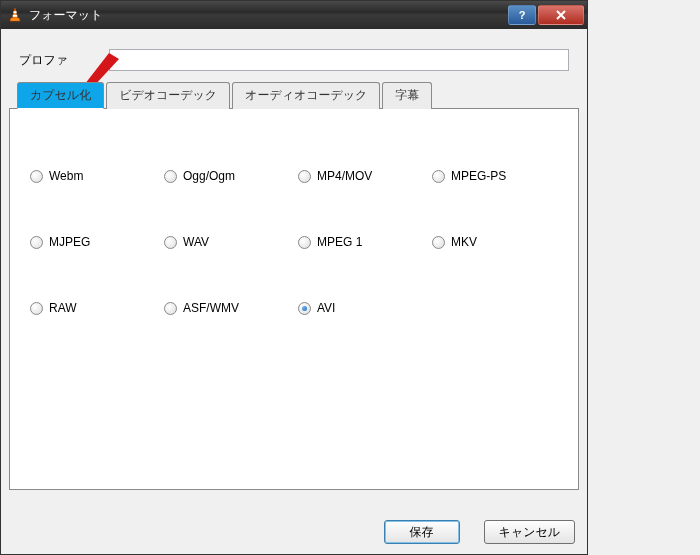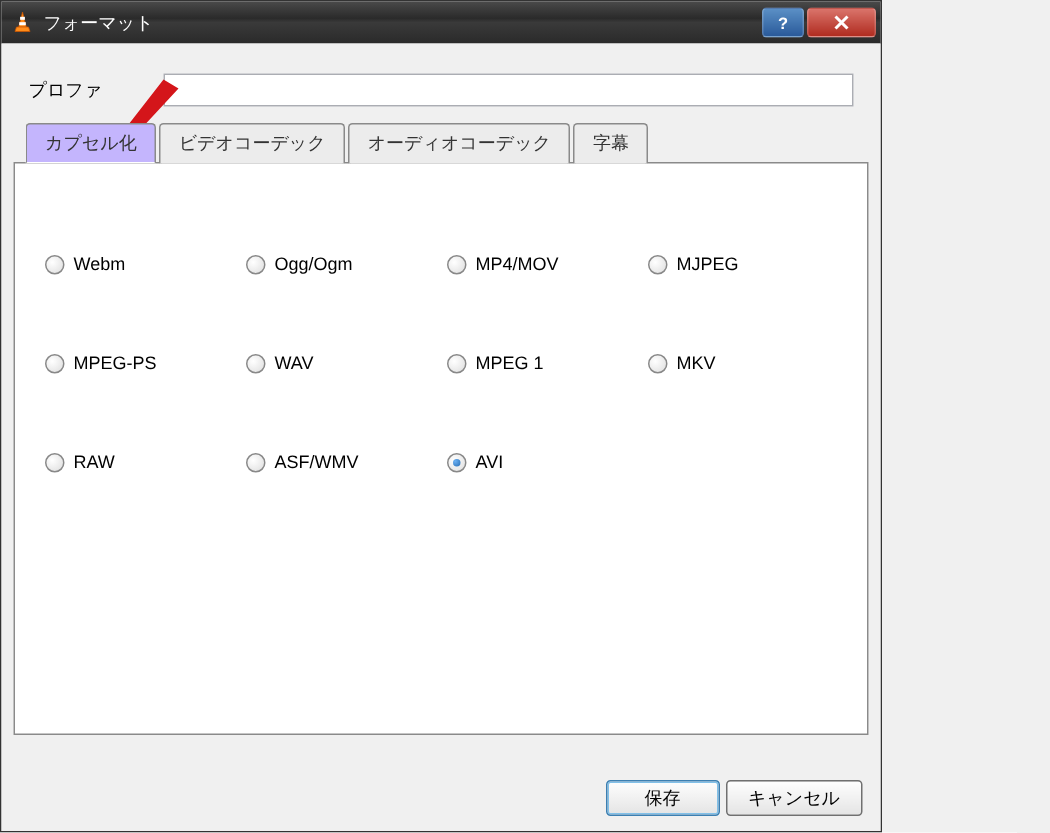--- a/index.html
+++ b/index.html
@@ -97,21 +97,21 @@
       padding: 4px 12px;
       background: #ececec;
       margin-right: 2px;
       border-radius: 3px 3px 0 0;
       position: relative;
       top: 1px;
       cursor: default;
       color: #333;
     }
     .tab.active {
-      background: #c4b5fd;
+      background: #0ea5e9;
       border-bottom: 1px solid #fff;
       z-index: 3;
     }
     .tabpanel {
       flex: 1;
       border: 1px solid #8a8a8a;
       background: #fff;
       margin-top: 0;
       position: relative;
     }
@@ -142,21 +142,21 @@
     .radio-dot.selected::after {
       content: "";
       width: 5px;
       height: 5px;
       border-radius: 50%;
       background: radial-gradient(circle at 30% 30%, #6ab0f3, #2a6fb5);
     }
     .button-row {
       display: flex;
       justify-content: flex-end;
-      gap: 4px;
+      gap: 24px;
       padding: 10px 4px 2px 4px;
       margin-top: 20px;
     }
     .btn {
       min-width: 76px;
       height: 24px;
       border: 1px solid #707070;
       border-radius: 3px;
       background: linear-gradient(to bottom, #fefefe, #e4e4e4);
       padding: 0 14px;
@@ -235,25 +235,25 @@
         <label class="radio-item">
             <span class="radio-dot"></span>
             <span>Ogg/Ogm</span>
           </label>
         <label class="radio-item">
             <span class="radio-dot"></span>
             <span>MP4/MOV</span>
           </label>
         <label class="radio-item">
             <span class="radio-dot"></span>
+            <span>MPEG-PS</span>
+          </label>
+        <label class="radio-item">
+            <span class="radio-dot"></span>
             <span>MJPEG</span>
-          </label>
-        <label class="radio-item">
-            <span class="radio-dot"></span>
-            <span>MPEG-PS</span>
           </label>
         <label class="radio-item">
             <span class="radio-dot"></span>
             <span>WAV</span>
           </label>
         <label class="radio-item">
             <span class="radio-dot"></span>
             <span>MPEG 1</span>
           </label>
         <label class="radio-item">

